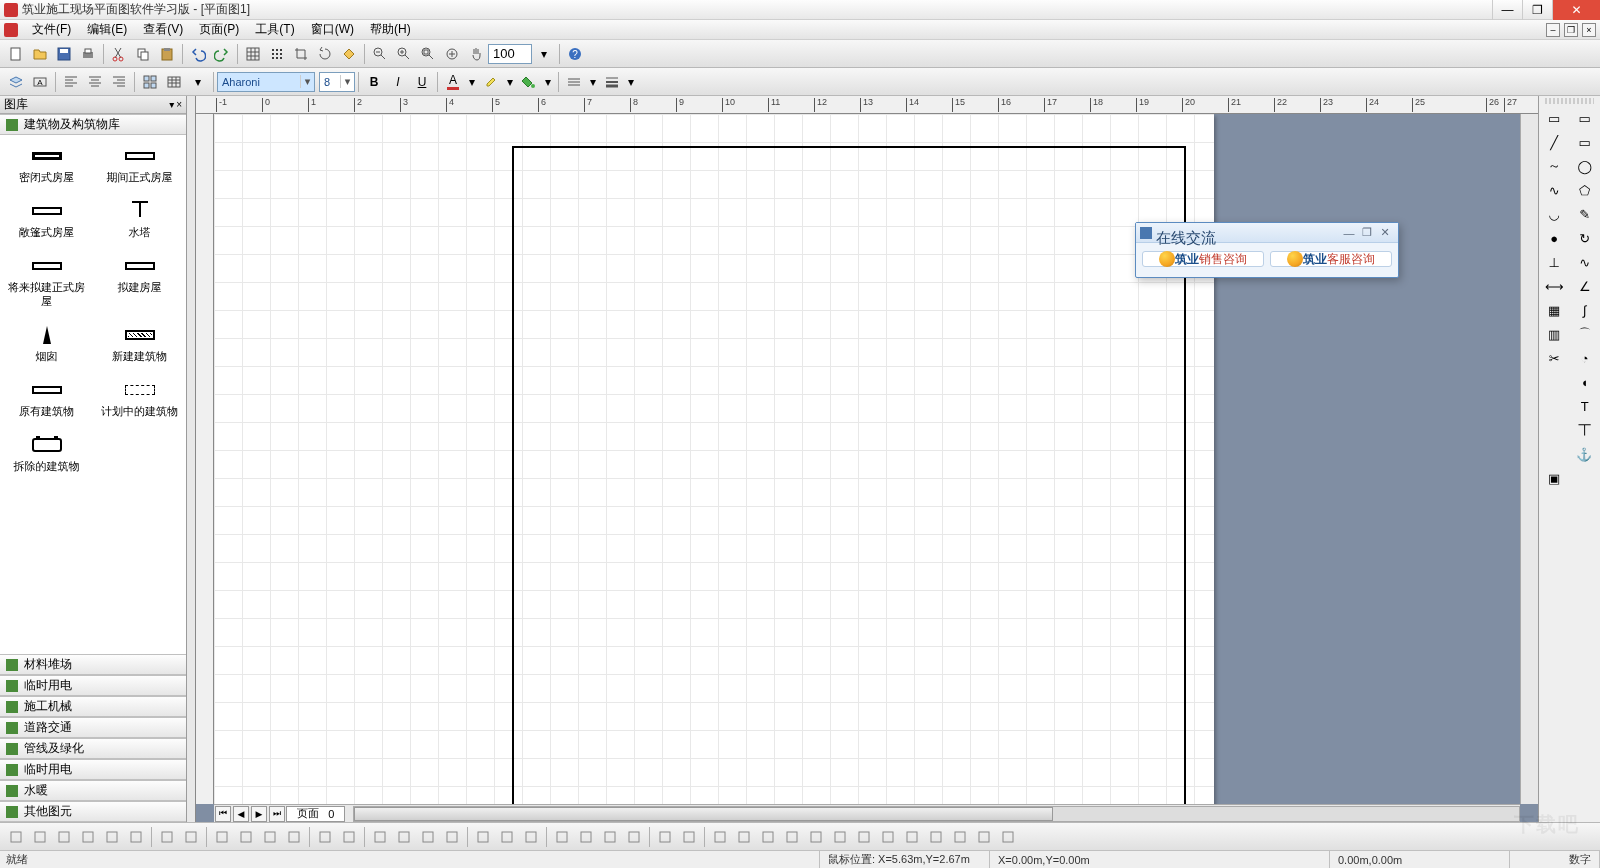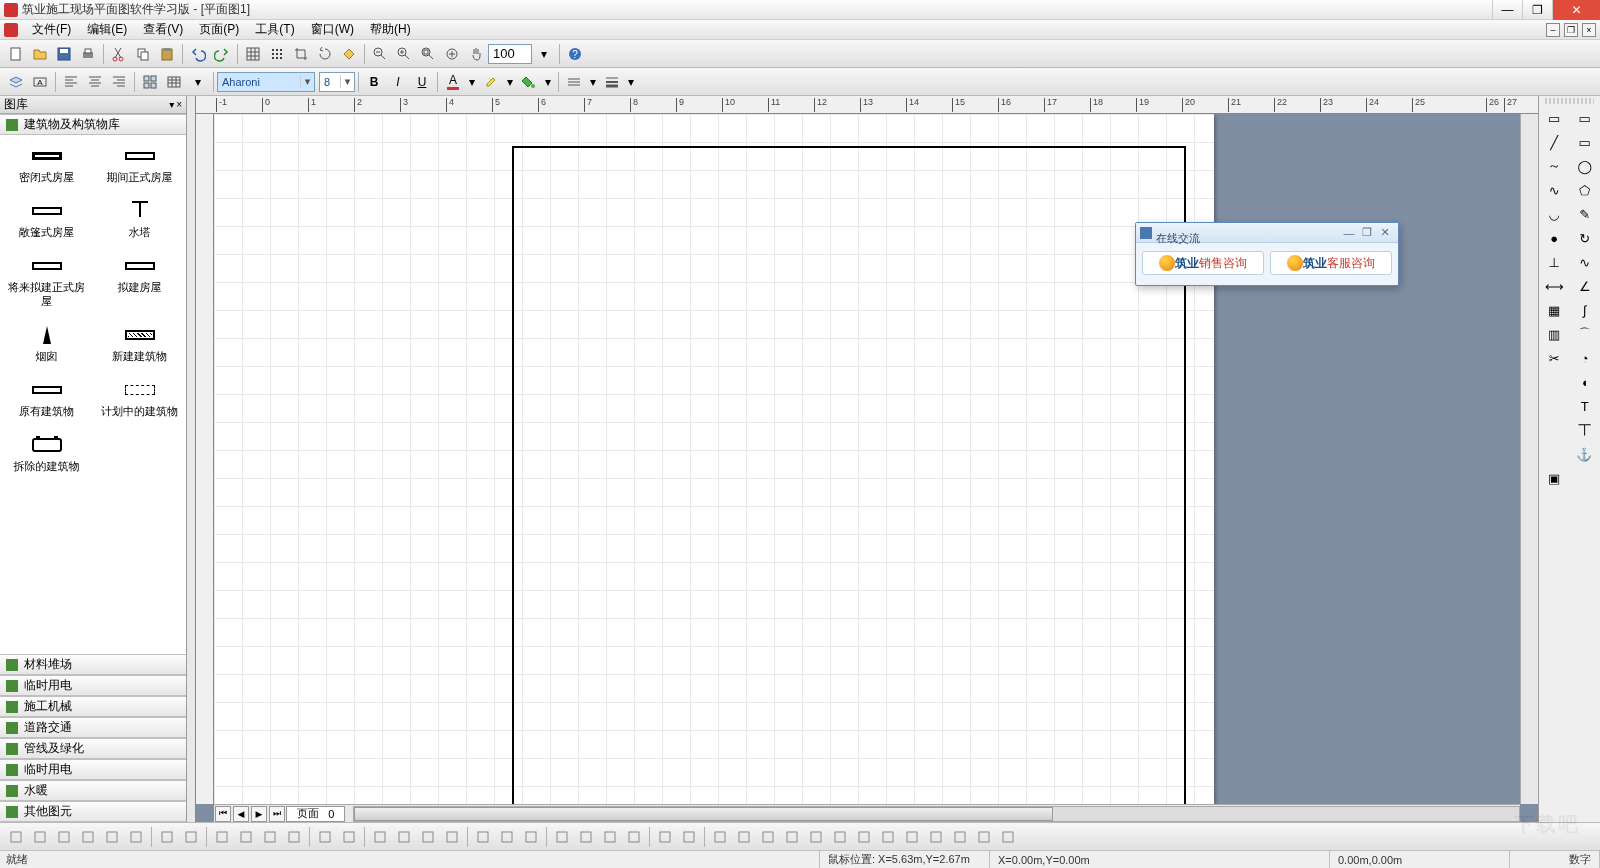--- a/index.html
+++ b/index.html
@@ -74,24 +74,24 @@
 .statusbar { height:18px; background:#efefef; border-top:1px solid #c0c0c0; display:flex; align-items:center; font-size:11px; color:#333; }
 .statusbar .cell { padding:0 8px; border-right:1px solid #c0c0c0; height:100%; display:flex; align-items:center; }
 .statusbar .cell:first-child { flex:0 0 820px; border-left:none; padding-left:6px; }
 .statusbar .cell.mouse { flex:0 0 170px; }
 .statusbar .cell.origin { flex:0 0 340px; }
 .statusbar .cell.size { flex:0 0 180px; }
 .statusbar .cell.last { flex:1; text-align:left; justify-content:flex-end; }
 .float-chat { position:absolute; left:1135px; top:222px; width:264px; background:#eef4fb; border:1px solid #5b8bc0; box-shadow:2px 3px 8px rgba(0,0,0,.25); border-radius:2px; }
 .float-chat .hd { height:20px; background:linear-gradient(#ecf3fb,#d5e4f5); display:flex; align-items:center; padding:0 4px; border-bottom:1px solid #b8cfe8; }
 .float-chat .hd .ic { width:12px; height:12px; background:#4a78b0; margin-right:4px; }
-.float-chat .hd .t { flex:1; font-size:11px; color:#2a4a70;margin-top:12px; }
+.float-chat .hd .t { flex:1; font-size:15px; color:#2a4a70;margin-top:12px; }
 .float-chat .hd .wb { width:18px; text-align:center; color:#606e80; font-size:11px; }
 .float-chat .body { padding:8px 6px 10px; display:flex; gap:6px; }
-.qq-btn { flex:1; height:24px; border:1px solid #bcd0e6; background:#fff; border-radius:3px; display:flex; align-items:center; justify-content:center; gap:0; font-size:12px; }
+.qq-btn { flex:1; height:16px; border:1px solid #bcd0e6; background:#fff; border-radius:3px; display:flex; align-items:center; justify-content:center; gap:0; font-size:12px; }
 .qq-btn .p { width:16px; height:16px; border-radius:50%; background:radial-gradient(circle at 35% 30%,#ffd54a,#f5a623 60%,#c77a10); position:relative; }
 .qq-btn .red { color:#c0392b; }
 .qq-btn .blue { color:#1a4e8a; font-weight:bold; }
 svg { display:block; }
 .ic-svg { width:16px; height:16px; }
 .watermark { position:absolute; right:20px; bottom:30px; font-size:20px; color:rgba(0,0,0,0.06); font-weight:bold; letter-spacing:2px; pointer-events:none; }
 </style>
 </head>
 <body>
 

